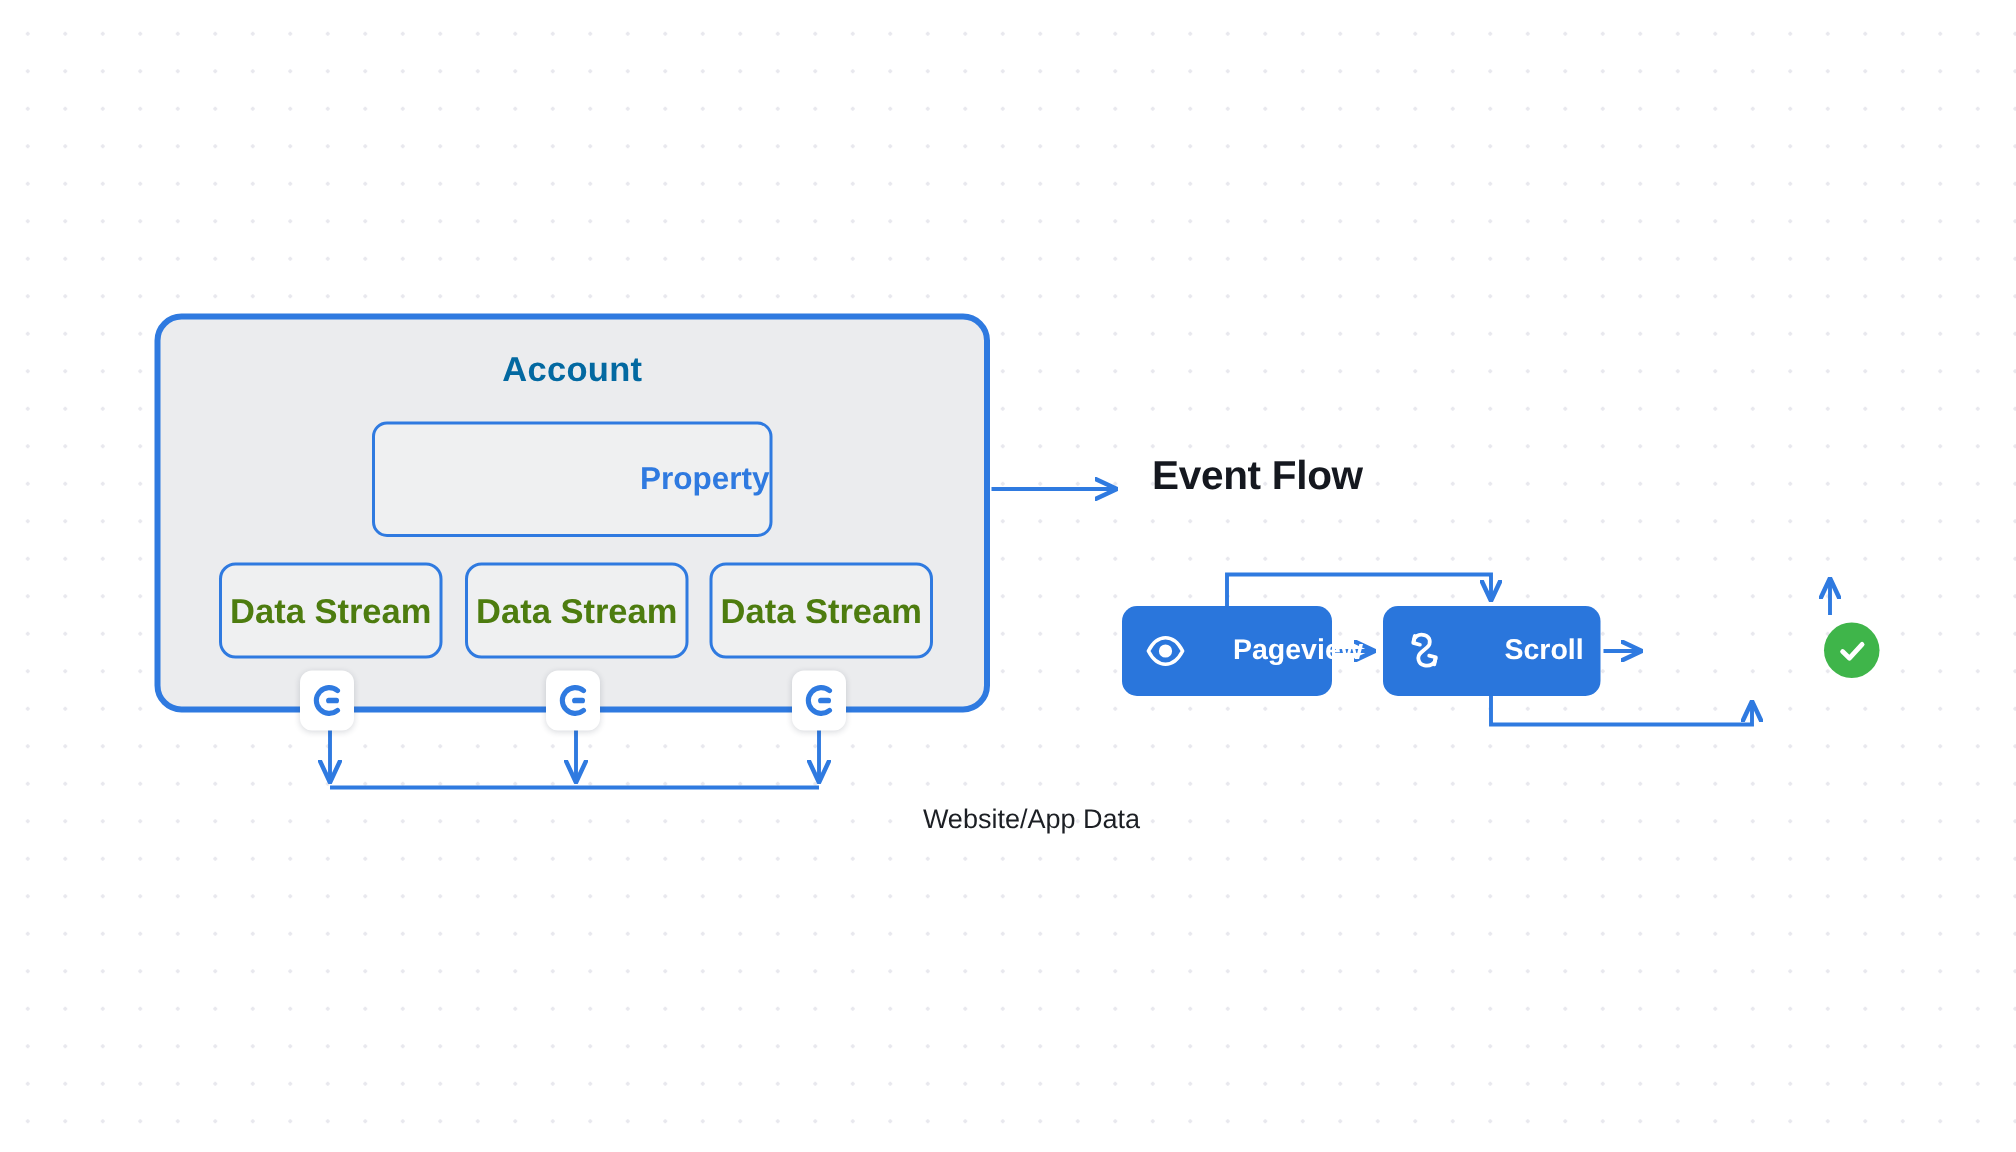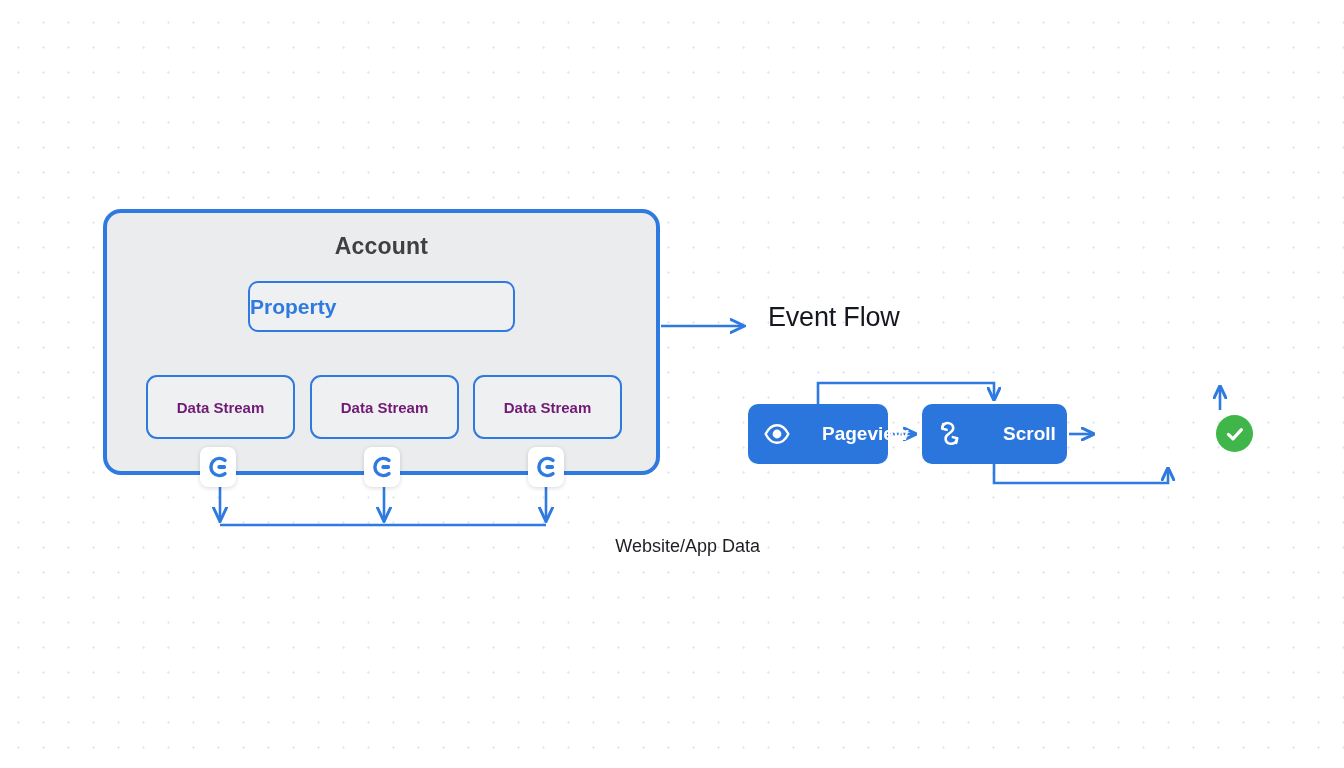--- a/index.html
+++ b/index.html
@@ -45,39 +45,39 @@
     border: 4px solid #2f7ae0;
     border-radius: 18px;
     box-sizing: border-box;
   }
   .account-title {
     position: absolute;
     left: 0;
     right: 0;
     top: 20px;
     text-align: center;
-    color: #404040;
+    color: #0369a1;
     font-size: 23px;
     font-weight: bold;
     letter-spacing: .2px;
   }
 
   .property-box {
     position: absolute;
     left: 248px;
     top: 281px;
     width: 267px;
-    height: 51px;
+    height: 77px;
     background: #eff0f1;
     border: 2.5px solid #2f7ae0;
     border-radius: 10px;
     box-sizing: border-box;
     display: flex;
     align-items: center;
-    justify-content: flex-start;
+    justify-content: flex-end;
   }
   .property-box .label {
     color: #2f7ae0;
     font-size: 21px;
     font-weight: bold;
   }
 
   .ds-box {
     position: absolute;
     top: 375px;
@@ -85,22 +85,22 @@
     height: 64px;
     background: #eff0f1;
     border: 2.5px solid #2f7ae0;
     border-radius: 11px;
     box-sizing: border-box;
     display: flex;
     align-items: center;
     justify-content: center;
   }
   .ds-box .label {
-    color: #701a75;
-    font-size: 15px;
+    color: #4d7c0f;
+    font-size: 23px;
     font-weight: bold;
   }
   .ds-1 { left: 146px; }
   .ds-2 { left: 310px; }
   .ds-3 { left: 473px; }
 
   
   .stream-badge {
     position: absolute;
     top: 447px;
@@ -128,21 +128,21 @@
     font-size: 18px;
   }
 
   
   .ef-title {
     position: absolute;
     left: 768px;
     top: 302px;
     color: #15181f;
     font-size: 27px;
-    font-weight: normal;
+    font-weight: bold;
     letter-spacing: -0.2px;
   }
   .ef-sub {
     position: absolute;
     left: 770px;
     top: 339px;
     color: #262a31;
     font-size: 19px;
   }
 

